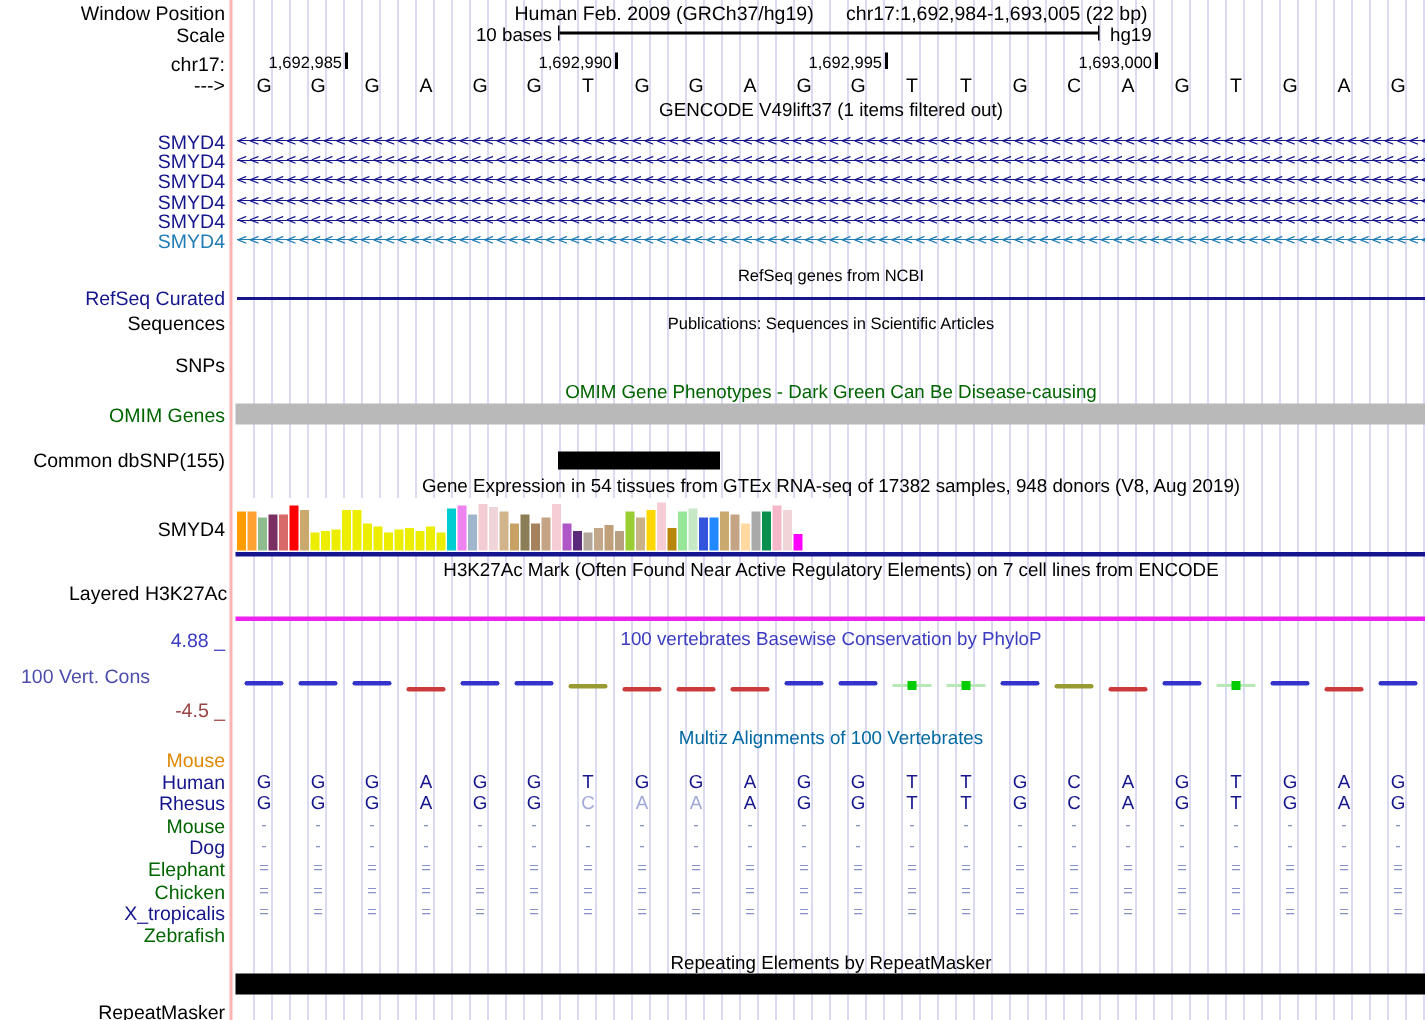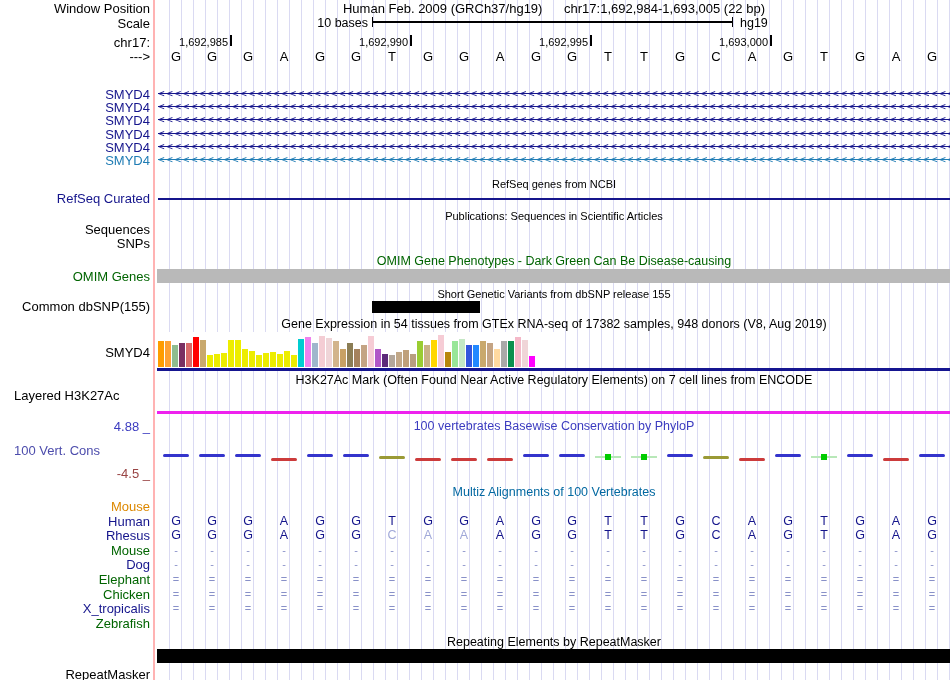--- a/index.html
+++ b/index.html
@@ -39,44 +39,44 @@
   </div>
 
   <div class="lbl" style="top:17px;">Scale</div>
   <div class="abs" style="right:582px;top:17px;font-size:12.5px;line-height:13px;">10 bases</div>
   <div class="scalebar" style="left:372px;top:17px;width:359px;height:10px;"></div>
   <div class="abs" style="left:740px;top:17px;font-size:12.5px;line-height:13px;">hg19</div>
 
   <div class="lbl" style="top:36px;">chr17:</div>
   <div class="lbl" style="top:50px;">---&gt;</div>
 
+  <div class="title t12" style="top:67px;">GENCODE V49lift37 (1 items filtered out)</div>
 
   <div class="title t11" style="top:178px;">RefSeq genes from NCBI</div>
   <div class="lbl" style="top:192px;color:#15158c;">RefSeq Curated</div>
   <div class="abs" style="left:158px;top:198px;width:792px;height:1.5px;background:#15158c;"></div>
 
   <div class="title t11" style="top:210px;">Publications: Sequences in Scientific Articles</div>
-  <div class="lbl" style="top:223px;">Sequences</div>
+  <div class="lbl" style="top:209px;">Sequences</div>
   <div class="lbl" style="top:237px;">SNPs</div>
 
   <div class="title t12" style="top:255px;color:#006400;">OMIM Gene Phenotypes - Dark Green Can Be Disease-causing</div>
   <div class="lbl" style="top:270px;color:#006400;">OMIM Genes</div>
   <div class="abs" style="left:157px;top:269px;width:793px;height:14px;background:#b9b9b9;"></div>
 
-  <div class="title t11" style="top:288px;">Short Genetic Variants from dbSNP release 155</div>
   <div class="lbl" style="top:300px;">Common dbSNP(155)</div>
   <div class="abs" style="left:372px;top:301px;width:108px;height:12px;background:#000;"></div>
 
   <div class="title t12" style="top:318px;">Gene Expression in 54 tissues from GTEx RNA-seq of 17382 samples, 948 donors (V8, Aug 2019)</div>
   <div class="abs" style="left:157px;top:332px;width:404px;height:36px;background:#fff;"></div>
   <div class="lbl" style="top:346px;">SMYD4</div>
   <div class="abs" style="left:157px;top:368px;width:793px;height:3px;background:#151590;"></div>
 
   <div class="title t12" style="top:374px;">H3K27Ac Mark (Often Found Near Active Regulatory Elements) on 7 cell lines from ENCODE</div>
-  <div class="lbl-left" style="top:389px;">Layered H3K27Ac</div>
+  <div class="lbl-left" style="top:389px;margin-left:32px;">Layered H3K27Ac</div>
   <div class="abs" style="left:157px;top:411px;width:793px;height:2.5px;background:#ee22ee;"></div>
 
   <div class="lbl" style="top:420px;color:#3c3cc0;">4.88 _</div>
   <div class="title t12" style="top:420px;color:#3c3cc0;">100 vertebrates Basewise Conservation by PhyloP</div>
   <div class="lbl-left" style="top:444px;color:#4c4cac;">100 Vert. Cons</div>
   <div class="lbl" style="top:467px;color:#994444;">-4.5 _</div>
 
   <div class="title t12" style="top:486px;color:#0369a1;">Multiz Alignments of 100 Vertebrates</div>
 
   <div class="title t12" style="top:636px;">Repeating Elements by RepeatMasker</div>

